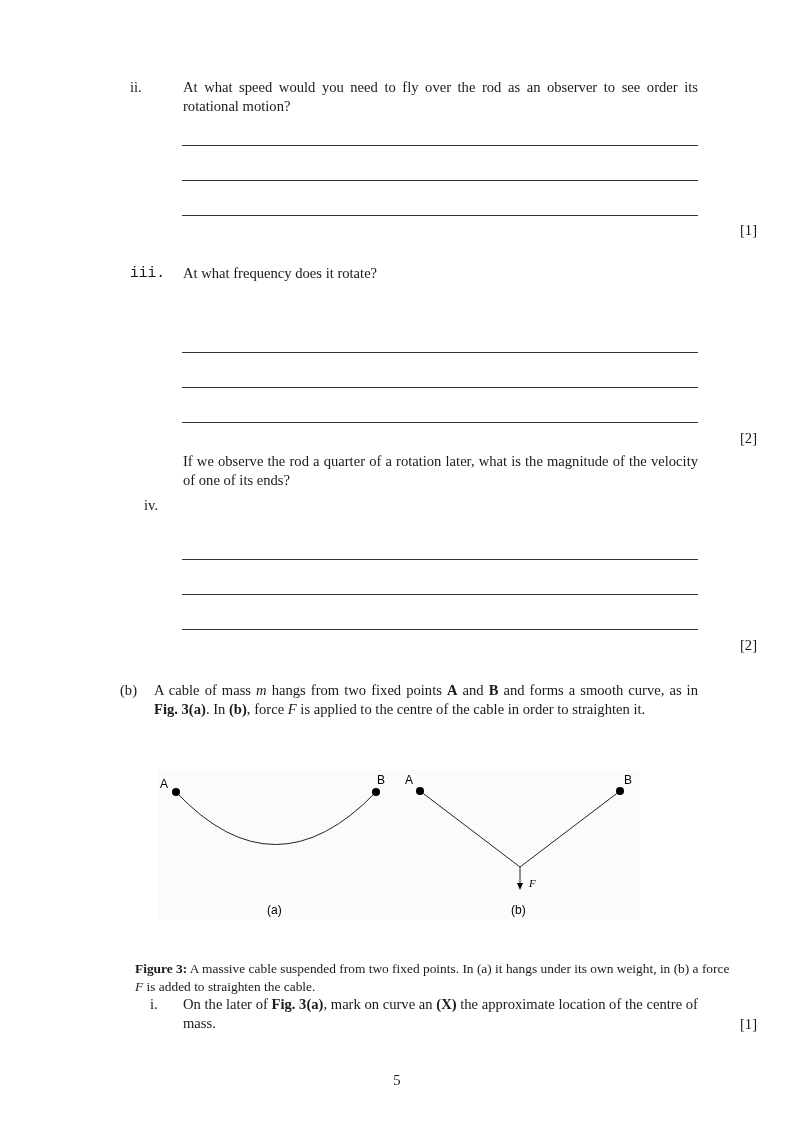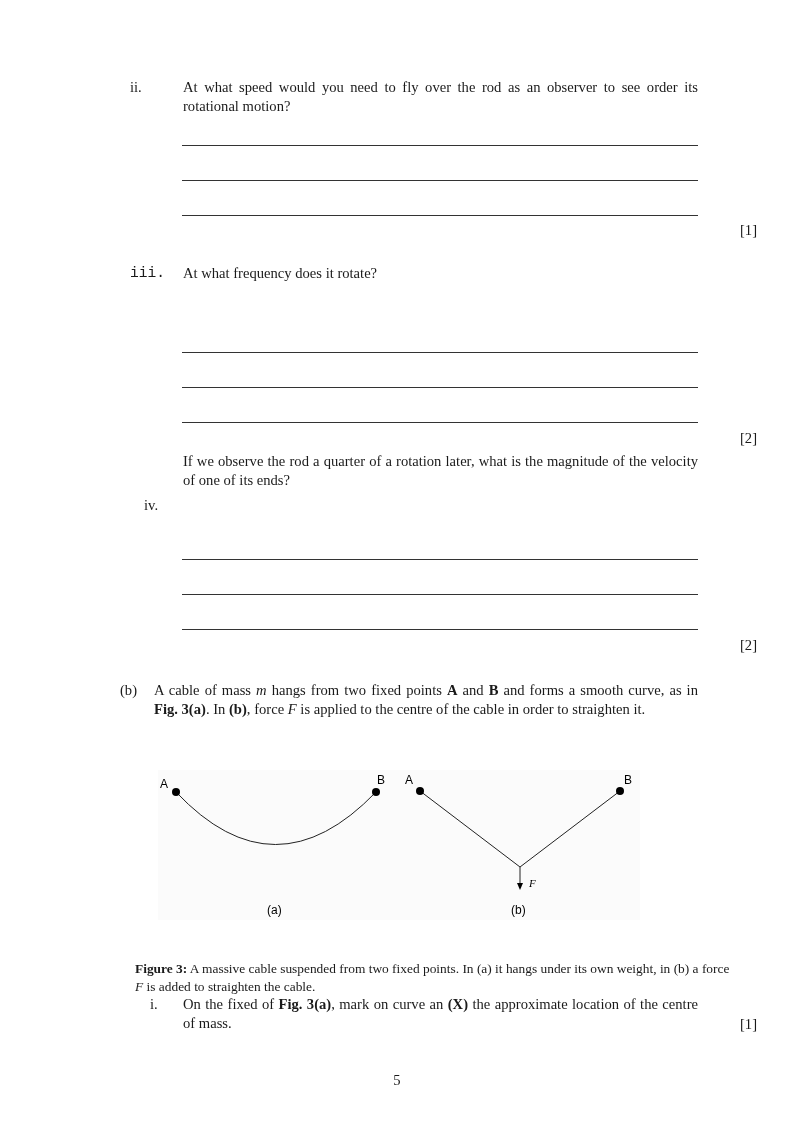--- a/index.html
+++ b/index.html
@@ -68,16 +68,16 @@
     <text class="fig-label" x="255" y="19">A</text>
     <text class="fig-label" x="474" y="19">B</text>
     <text x="379" y="122" font-family="Liberation Serif, serif" font-style="italic" font-size="11">F</text>
     <text class="fig-label" x="361" y="149">(b)</text>
   </g>
 </svg>
 
 <div class="abs caption" style="left:95px; top:960px; width:604px; text-align:left;margin-left:40px;"><span class="bold">Figure 3:</span><span> A massive cable suspended from two fixed points. In (a) it hangs under its own weight, in (b) a force </span><span class="ital">F</span><span> is added to straighten the cable.</span></div>
 
 <div class="qnum qtext" style="left:150px; top:995px; width:27px;">i.</div>
-<div class="abs qtext just" style="left:183px; top:995px; width:515px;"><span>On the fixed of </span><span class="bold">Fig. 3(a)</span><span>, mark on curve an </span><span class="bold">(X)</span><span> the approximate location of the centre of mass.</span></div>
+<div class="abs qtext just" style="left:183px; top:995px; width:515px;"><span>On the later of </span><span class="bold">Fig. 3(a)</span><span>, mark on curve an </span><span class="bold">(X)</span><span> the approximate location of the centre of mass.</span></div>
 <div class="mark qtext" style="top:1015px;">[1]</div>
 
 <div class="abs" style="left:377px; top:1072px; width:40px; text-align:center;">5</div>
 
 </body></html>

